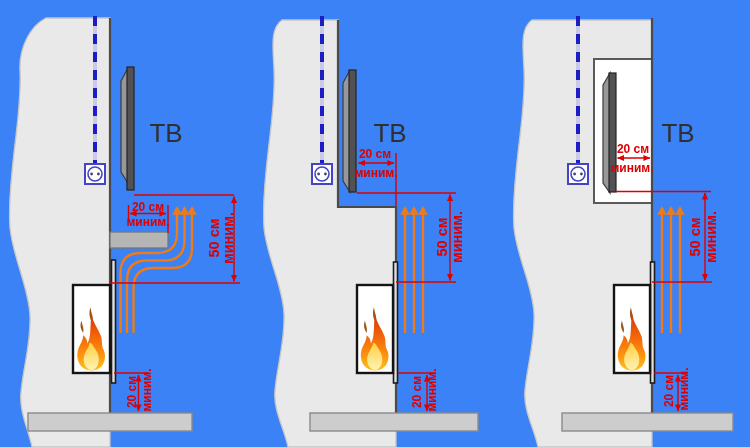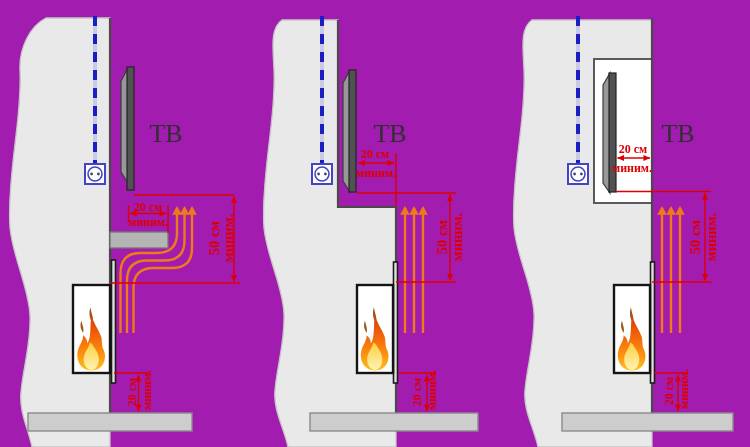--- a/index.html
+++ b/index.html
@@ -1,17 +1,17 @@
 <!DOCTYPE html>
 <html><head>
 <meta charset="utf-8">
 <style>
   html,body{margin:0;padding:0;background:#fff;}
-  .stage{position:relative;width:750px;height:447px;background:#a21caf;overflow:hidden;
-         font-family:Liberation Serif, serif;}
+  .stage{position:relative;width:750px;height:447px;background:#3b82f6;overflow:hidden;
+         font-family:Liberation Sans, sans-serif;}
   svg{display:block;}
   .wall{fill:#e9e9e9;stroke:#c6c6c6;stroke-width:1.3;}
   .faceLine{fill:none;stroke:#4a4a4a;stroke-width:2.2;}
   .floor{fill:#cdcdcd;stroke:#8a8a8a;stroke-width:1.4;}
   .shelf{fill:#b5b5b5;stroke:#777;stroke-width:1.3;}
   .cableBase{stroke:#c9c9e8;stroke-width:4;}
   .cableDash{stroke:#1d1dc4;stroke-width:4;stroke-dasharray:10 8;}
   .outletBox{fill:#fff;stroke:#4444c4;stroke-width:2;}
   .outletRing{fill:#fff;stroke:#4444c4;stroke-width:1.6;}
   .outletPin{fill:#44446a;}

